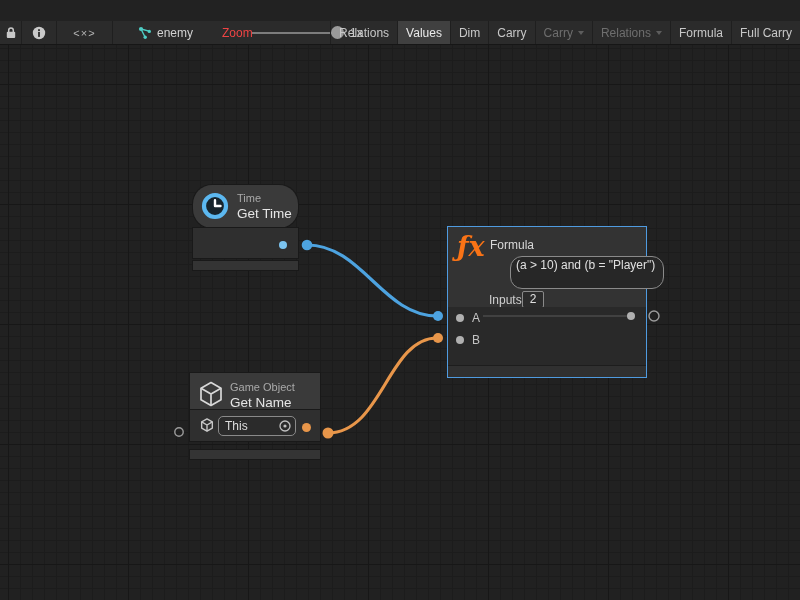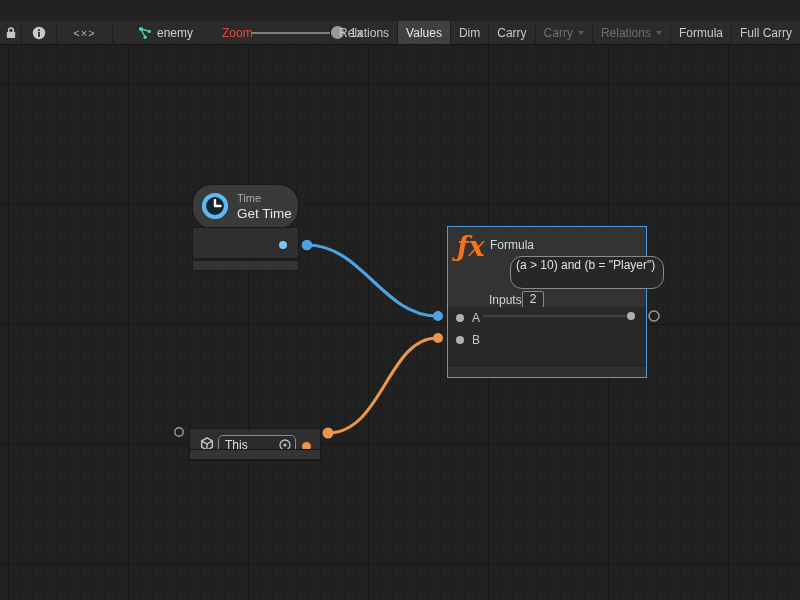--- a/index.html
+++ b/index.html
@@ -58,21 +58,21 @@
   .title-label{position:absolute;font-size:13.5px;color:#e5e5e5;white-space:nowrap;}
   .port-dot{position:absolute;border-radius:50%;}
   
   .node-time{left:193px;top:140px;width:105px;height:85px;}
   .node-time .n-header{top:0;width:105px;height:43px;border-radius:19px;}
   .node-time .n-body{top:43px;width:105px;height:30px;}
   .node-time .n-footer{top:76px;width:105px;height:9px;}
   
   .node-go{left:190px;top:328px;width:130px;height:87px;}
   .node-go .n-header{top:0;width:130px;height:43px;}
-  .node-go .n-body{top:56px;width:130px;height:31px;}
+  .node-go .n-body{top:37px;width:130px;height:31px;}
   .node-go .n-footer{top:77px;width:130px;height:9px;}
   .obj-field{position:absolute;left:28px;top:49px;width:78px;height:20px;background:#2b2b2b;
              border:1px solid #8a8a8a;border-radius:5px;box-sizing:border-box;display:flex;
              align-items:center;}
   .obj-field-text{font-size:12px;color:#dedede;padding-left:6px;flex:1;}
   
   .node-formula{left:447px;top:181px;width:200px;height:152px;border:1px solid #4f9be0;
                 box-sizing:border-box;background:#333333;}
   .f-header{position:absolute;left:0;top:0;width:198px;height:80px;background:#333333;}
   .fx-glyph{position:absolute;left:9px;top:4px;font-family:"DejaVu Serif",serif;font-style:italic;
@@ -171,20 +171,28 @@
         <span class="cat-label" style="left:44px;top:7px;">Time</span>
         <span class="title-label" style="left:44px;top:21px;">Get Time</span>
       </div>
       <div class="sect n-body">
         <div class="port-dot" style="left:86px;top:13px;width:8px;height:8px;background:#7cc4f0;"></div>
       </div>
       <div class="sect n-footer"></div>
     </div>
 
     <div class="node node-go">
+      <div class="sect n-header">
+        <svg width="30" height="30" viewBox="0 0 30 30" style="position:absolute;left:6px;top:6px;">
+          <polygon points="15,3.5 25,9.2 25,20.8 15,26.5 5,20.8 5,9.2" fill="none" stroke="#d8d8d8" stroke-width="1.7" stroke-linejoin="round"></polygon>
+          <path d="M5 9.2 L15 15 L25 9.2 M15 15 V26.5" fill="none" stroke="#d8d8d8" stroke-width="1.7" stroke-linejoin="round"></path>
+        </svg>
+        <span class="cat-label" style="left:40px;top:8px;">Game Object</span>
+        <span class="title-label" style="left:40px;top:22px;">Get Name</span>
+      </div>
       <div class="sect n-body">
         <svg width="16" height="16" viewBox="0 0 30 30" style="position:absolute;left:9px;top:7px;">
           <polygon points="15,3.5 25,9.2 25,20.8 15,26.5 5,20.8 5,9.2" fill="none" stroke="#c8c8c8" stroke-width="2.6" stroke-linejoin="round"></polygon>
           <path d="M5 9.2 L15 15 L25 9.2 M15 15 V26.5" fill="none" stroke="#c8c8c8" stroke-width="2.6" stroke-linejoin="round"></path>
         </svg>
         <div class="obj-field" style="top:6px;">
           <span class="obj-field-text">This</span>
           <svg width="14" height="14" viewBox="0 0 14 14" style="margin-right:3px;">
             <circle cx="7" cy="7" r="5" fill="none" stroke="#c0c0c0" stroke-width="1.3"></circle>
             <circle cx="7" cy="7" r="1.6" fill="#c0c0c0"></circle>

